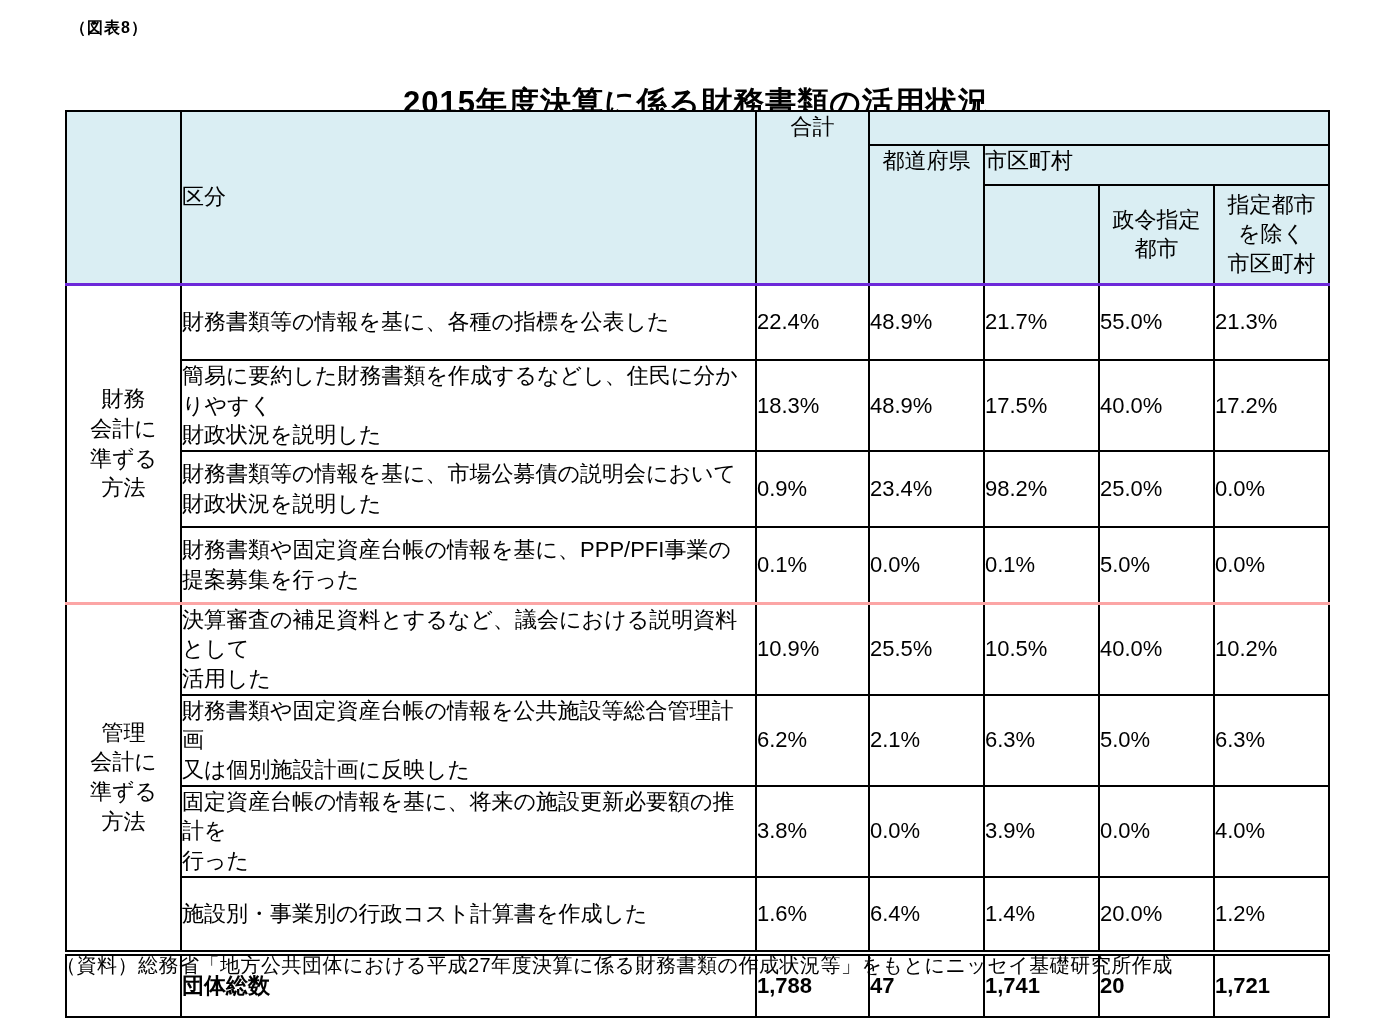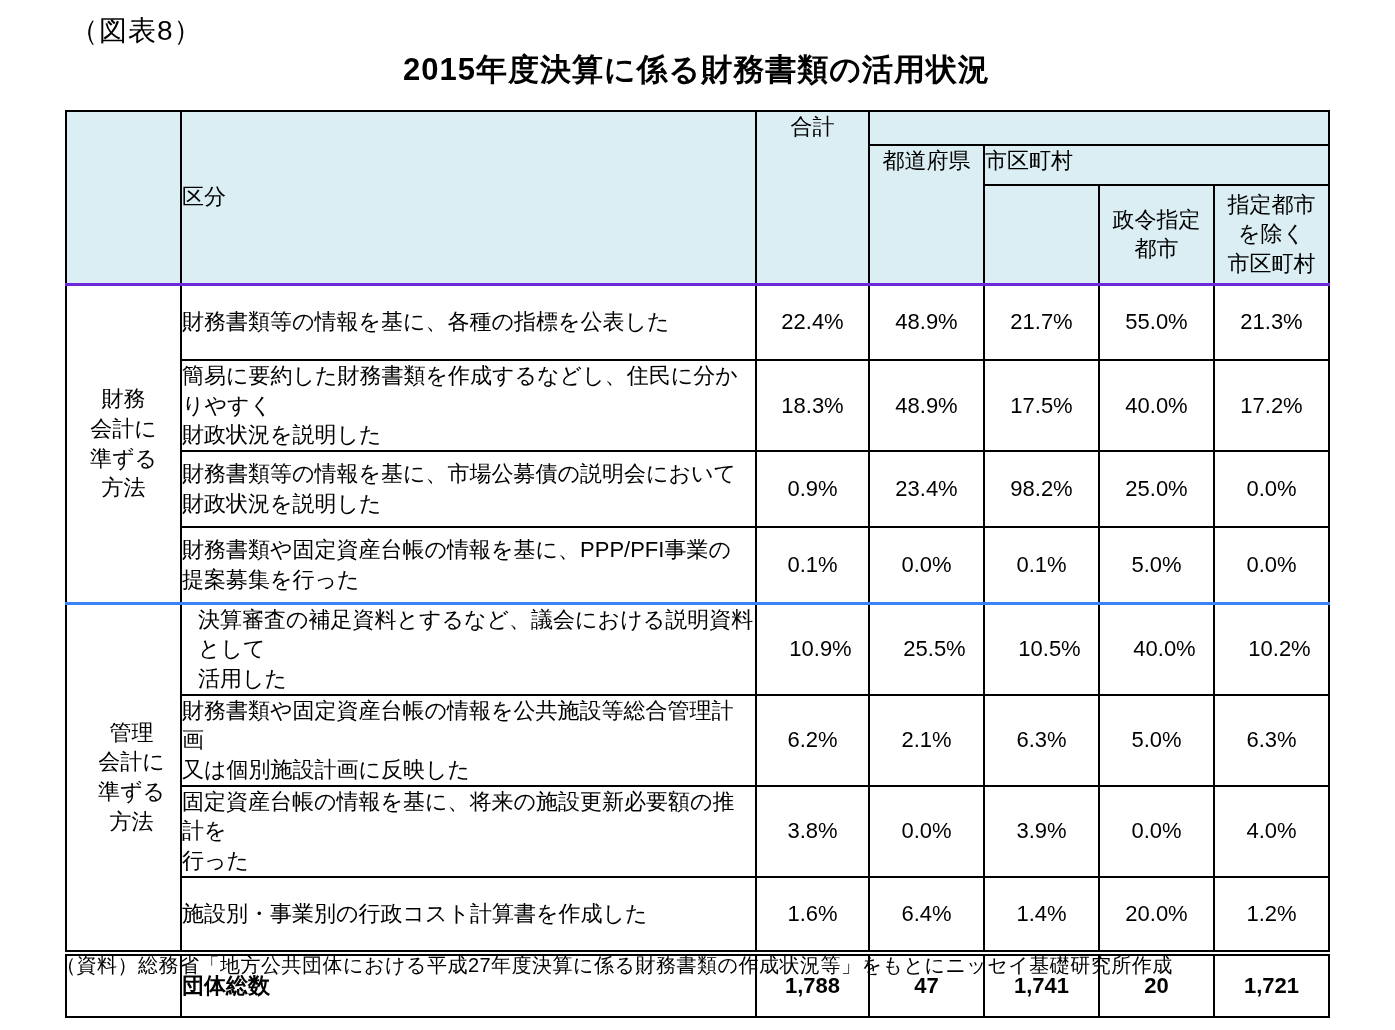--- a/index.html
+++ b/index.html
@@ -4,25 +4,25 @@
 <style>
   html,body{margin:0;padding:0;background:#ffffff;}
   .page{
     position:relative;
     width:1395px;height:1030px;
     background:#ffffff;
     font-family:"Liberation Sans","DejaVu Sans",sans-serif;
     color:#000;
   }
   .fig-label{
-    position:absolute;left:70px;top:12px;
-    font-size:28px;font-weight:normal;letter-spacing:1px;
+    position:absolute;left:70px;top:18px;
+    font-size:16px;font-weight:bold;letter-spacing:1px;
   }
   .doc-title{
-    position:absolute;left:65px;top:49px;width:1263px;
+    position:absolute;left:65px;top:82px;width:1263px;
     text-align:center;font-size:31px;font-weight:bold;letter-spacing:1px;
   }
   table.report{
     position:absolute;left:65px;top:110px;
     border-collapse:collapse;table-layout:fixed;
   }
   table.report td{
     border:2px solid #000;
     font-size:22px;line-height:1.35;
     overflow:hidden;
@@ -39,24 +39,24 @@
   td.strip{border-left:none;}
   td.pref{vertical-align:top;text-align:center;padding-top:6px;}
   td.muni{vertical-align:top;text-align:left;padding:6px 0 0 8px;border-bottom:none;}
   td.muni-empty{border-top:none;}
   td.wrap{white-space:pre-line;}
   td.center{text-align:center;vertical-align:middle;}
   
   tr.r{height:76px;}
   td.glabel{text-align:center;vertical-align:middle;white-space:pre-line;line-height:1.45;}
   td.rlabel{text-align:left;vertical-align:middle;padding:4px 8px 4px 10px;white-space:pre-line;}
-  td.num{text-align:center;vertical-align:middle;padding-right:10px;}
+  td.num{text-align:left;vertical-align:middle;padding-right:10px;}
   
   tr.hsep td, td.hsep{border-top:3px solid #6d28d9;}
-  tr.gsep td, td.gsep{border-top:3px solid #3b82f6;padding-left:16px;}
+  tr.gsep td, td.gsep{border-top:3px solid #fca5a5;}
   tr.total td{border-top:6px double #000;}
   tr.total{height:64px;font-weight:bold;}
   .source-note{
     position:absolute;left:56px;top:952px;width:1300px;
     font-size:20px;letter-spacing:0.5px;
   }
 </style>
 </head>
 <body>
 

